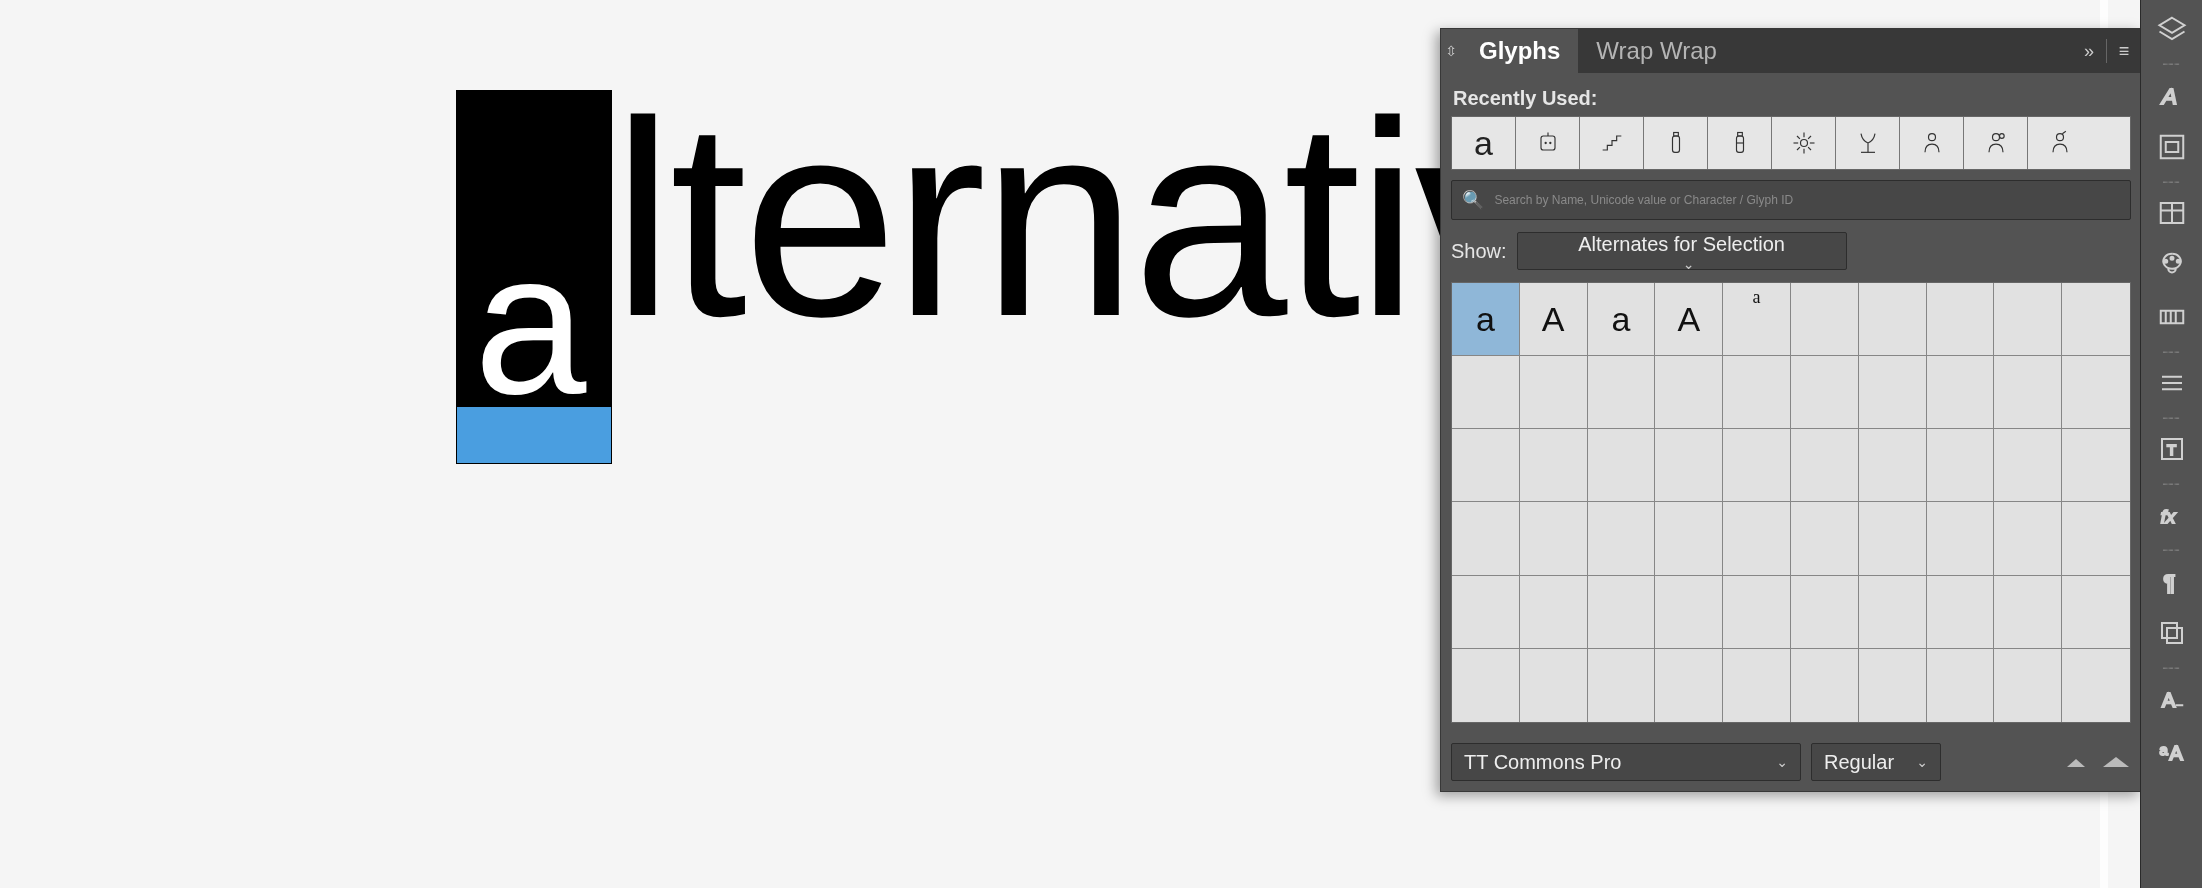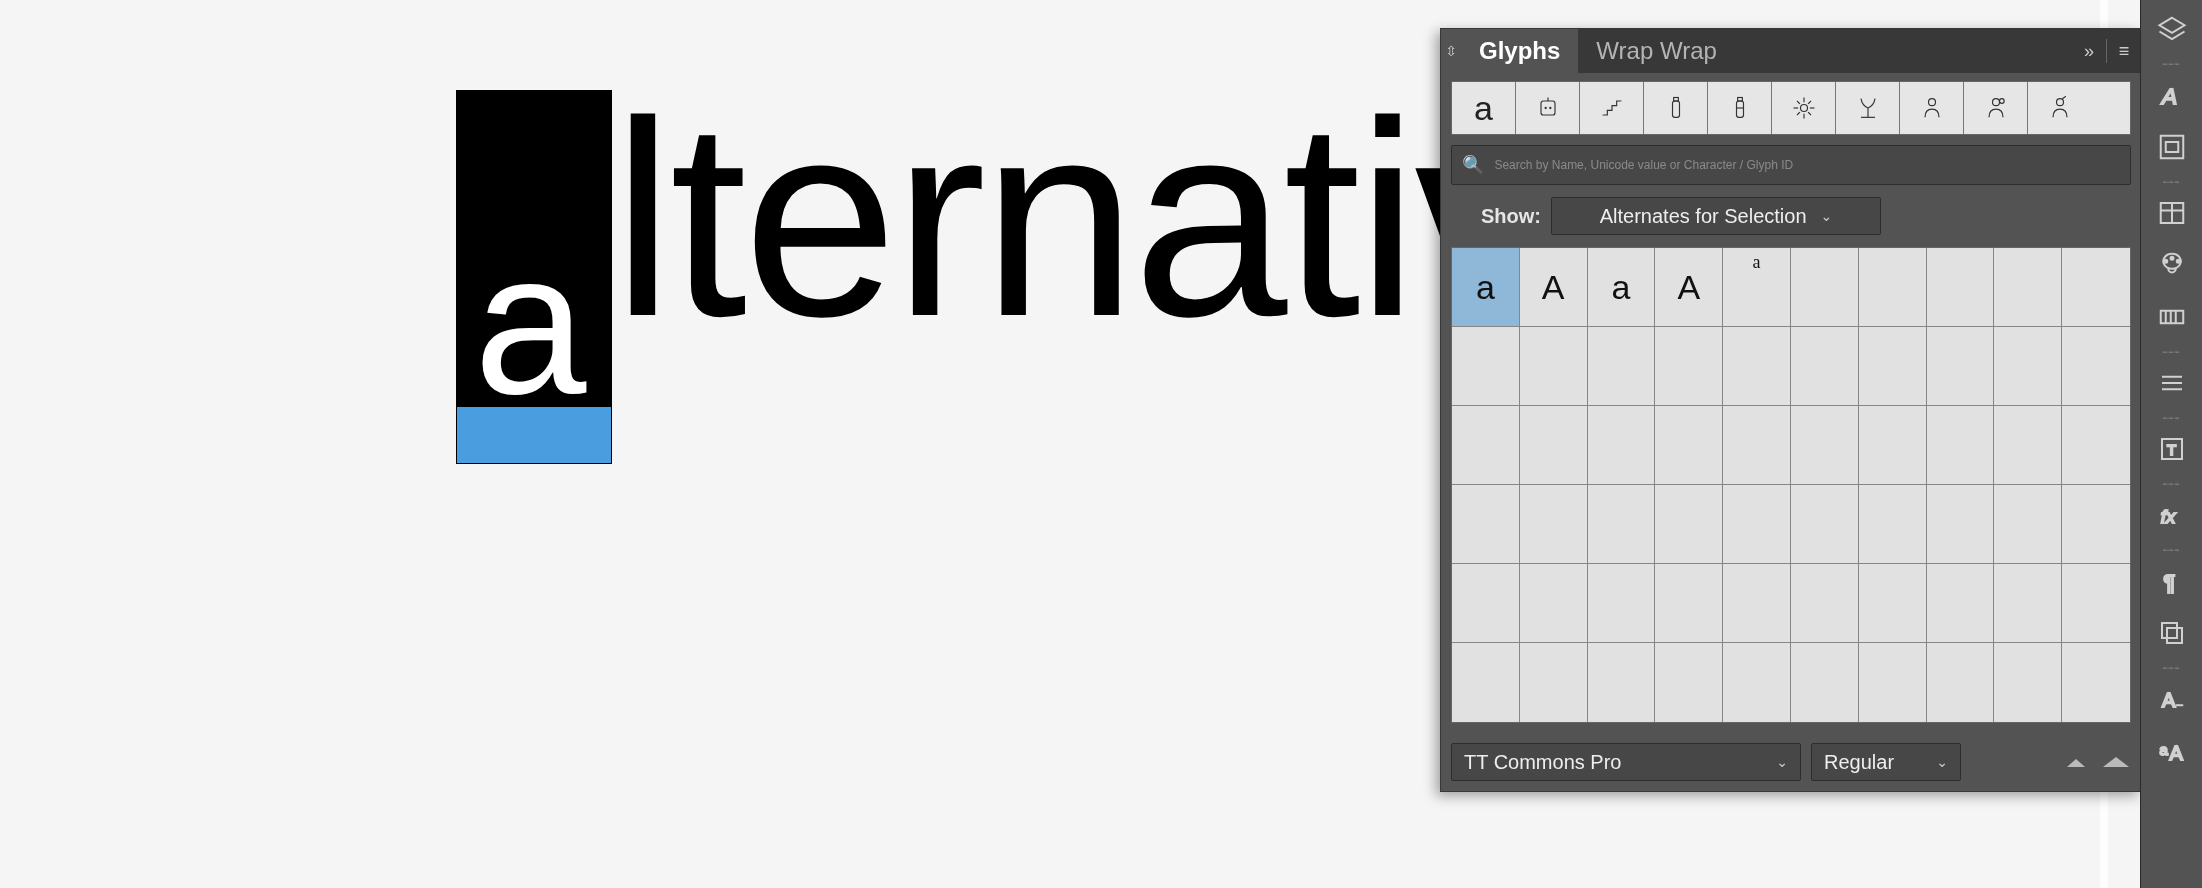--- a/index.html
+++ b/index.html
@@ -168,38 +168,38 @@
   }
   .search-input::placeholder { color: #8a8a8a; }
 
   .show-row {
     margin-top: 12px;
     display: flex;
     align-items: center;
     color: #e6e6e6;
     font-size: 20px;
   }
-  .show-row .show-label { margin-right: 10px; font-weight: 700; margin-left: 30px; }
+  .show-row .show-label { margin-right: 10px; font-weight: 400; }
   .dropdown {
     height: 38px;
     background: #474747;
     border: 1px solid #2d2d2d;
     border-radius: 2px;
     display: flex; align-items: center;
     padding: 0 12px;
     color: #eee;
     font-size: 20px;
     position: relative;
   }
   .dropdown .caret {
     margin-left: 14px;
     font-size: 14px;
     color: #ccc;
   }
-  .show-dropdown { width: 330px; justify-content: center; }
+  .show-dropdown { width: 330px; justify-content: flex-start; flex-direction: column; }
 
   .glyph-grid {
     margin-top: 12px;
     flex: 1;
     display: grid;
     grid-template-columns: repeat(10, 1fr);
     grid-template-rows: repeat(6, 1fr);
     border: 1px solid #666;
     background: #e1e1e1;
   }
@@ -219,21 +219,21 @@
   .glyph-grid .glyph-cell:nth-child(10n) { border-right: none; }
   .glyph-grid .glyph-cell:nth-last-child(-n+10) { border-bottom: none; }
 
   .panel-footer {
     margin-top: 20px;
     display: flex;
     align-items: center;
     gap: 10px;
   }
   .font-dropdown { width: 350px; justify-content: space-between; }
-  .style-dropdown { width: 150px; justify-content: space-between; }
+  .style-dropdown { width: 130px; justify-content: space-between; }
   .zoom-btn {
     color: #ccc;
     font-size: 18px;
     width: 30px;
     display: flex; justify-content: center;
   }
 
   
   .tool-dock {
     position: absolute;
@@ -276,20 +276,21 @@
     <div class="drag-icon">⇳</div>
     <div class="panel-tab active">Glyphs</div>
     <div class="panel-tab">Wrap Wrap</div>
     <div class="spacer"></div>
     <div class="collapse-icon">»</div>
     <div class="sep"></div>
     <div class="menu-icon">≡</div>
   </div>
 
   <div class="panel-body">
+    <div class="section-label">Recently Used:</div>
 
     <div class="recent-row">
       <div class="recent-cell" style="font-family: Arial; font-size:34px;">a</div>
       <div class="recent-cell">
         <svg viewBox="0 0 24 24">
             <rect x="6" y="6" width="12" height="12" rx="2" stroke="#333" fill="none"></rect>
             <circle cx="10" cy="12" r="1" fill="#333"></circle>
             <circle cx="14" cy="12" r="1" fill="#333"></circle>
             <line x1="12" y1="3" x2="12" y2="6" stroke="#333"></line>
           </svg>

